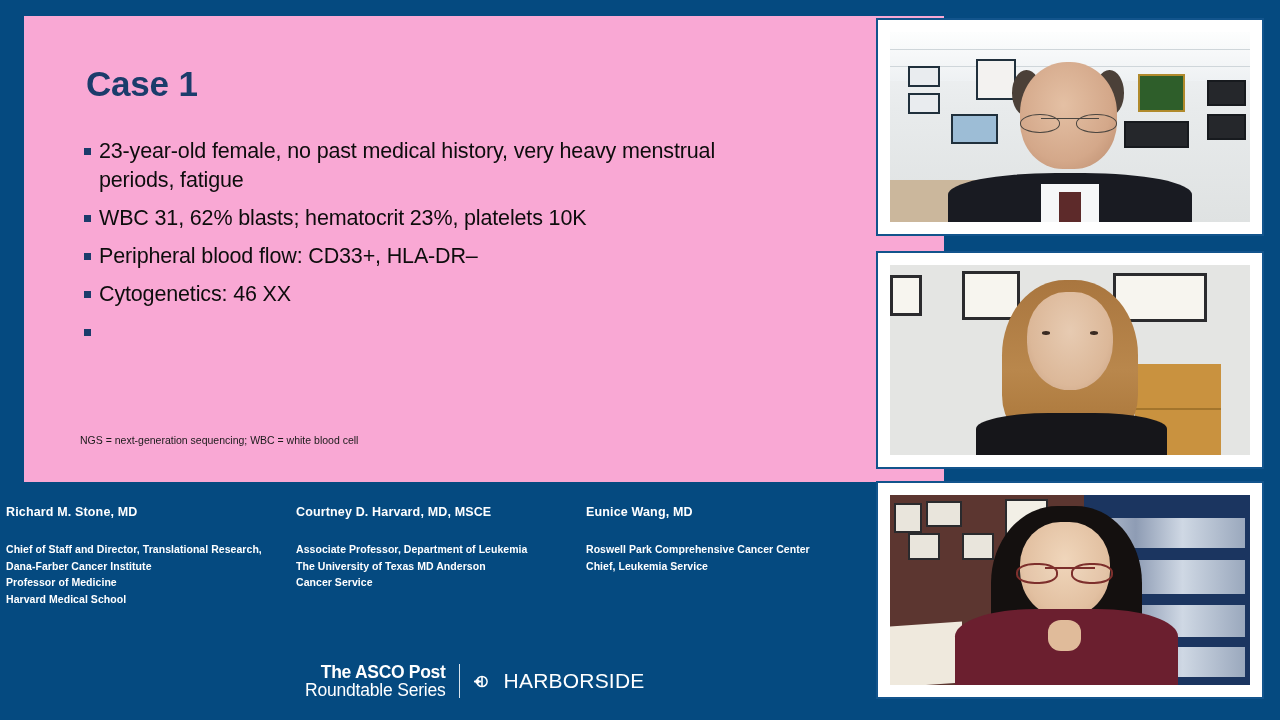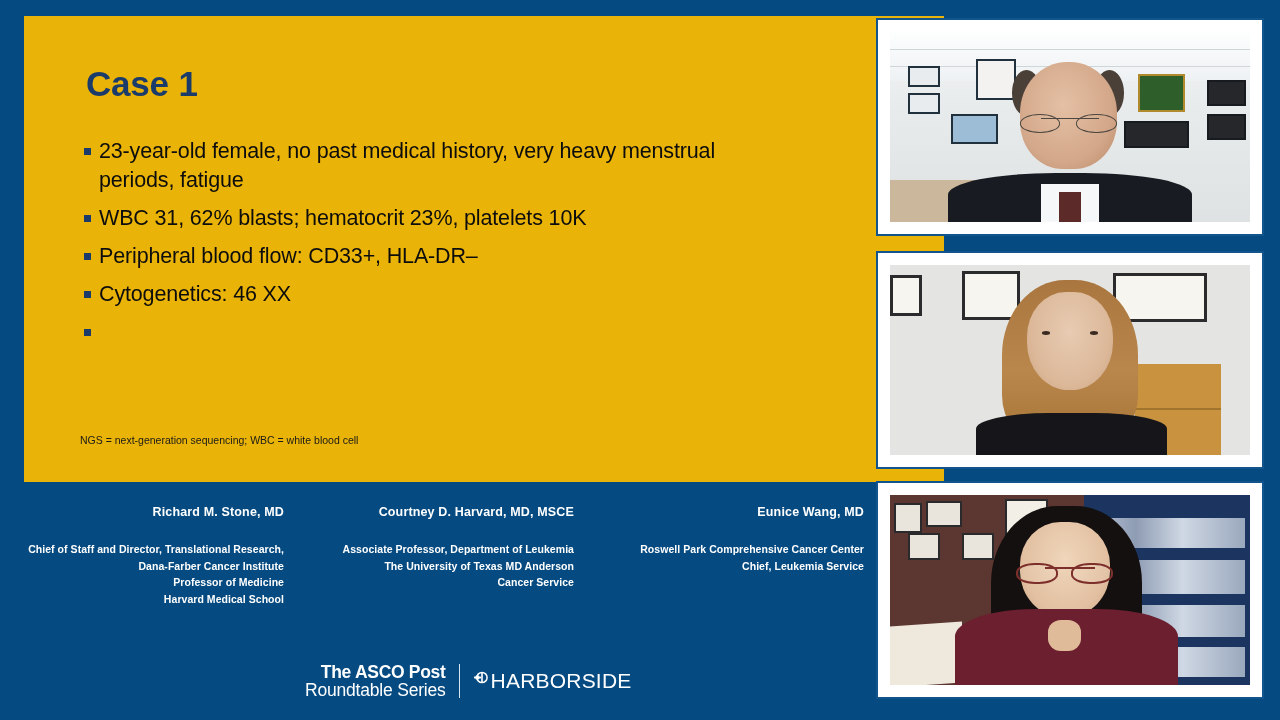--- a/index.html
+++ b/index.html
@@ -14,21 +14,21 @@
     position: relative;
     width: 1280px; height: 720px;
     background: #054a80;
   }
 
   
   #slide {
     position: absolute;
     left: 24px; top: 16px;
     width: 920px; height: 466px;
-    background: #eab308;
+    background: #f9a8d4;
   }
   #slide-title {
     position: absolute;
     left: 62px; top: 48px;
     font-size: 35px;
     font-weight: bold;
     color: #1b3c6b;
     letter-spacing: -0.2px;
   }
   #bullet-list {
@@ -64,24 +64,23 @@
 
   
   #presenters {
     position: absolute;
     left: 0; top: 505px;
     width: 870px; height: 140px;
     display: flex;
   }
   .presenter {
     flex: 1 1 0;
-    text-align: right;
+    text-align: left;
     color: #ffffff;
     padding: 0 6px;
-    margin-left: 16px;
   }
   .presenter-name {
     font-size: 12.5px;
     font-weight: bold;
     letter-spacing: 0.15px;
     margin-bottom: 22px;
     white-space: nowrap;
   }
   .presenter-affil-line {
     font-size: 10.5px;
@@ -116,21 +115,22 @@
   #logo-divider {
     width: 1px;
     height: 34px;
     background: #ffffff;
     opacity: 0.85;
     margin: 0 13px;
     flex: 0 0 auto;
   }
   #harborside-logo {
     display: flex;
-    align-items: flex-start;
+    align-items: center;
+    gap: 13px;
   }
   #harborside-mark { margin-right: 1px; display: block; }
   #harborside-text {
     font-size: 21px;
     font-weight: normal;
     letter-spacing: 0.2px;
     white-space: nowrap;
   }
 
   

